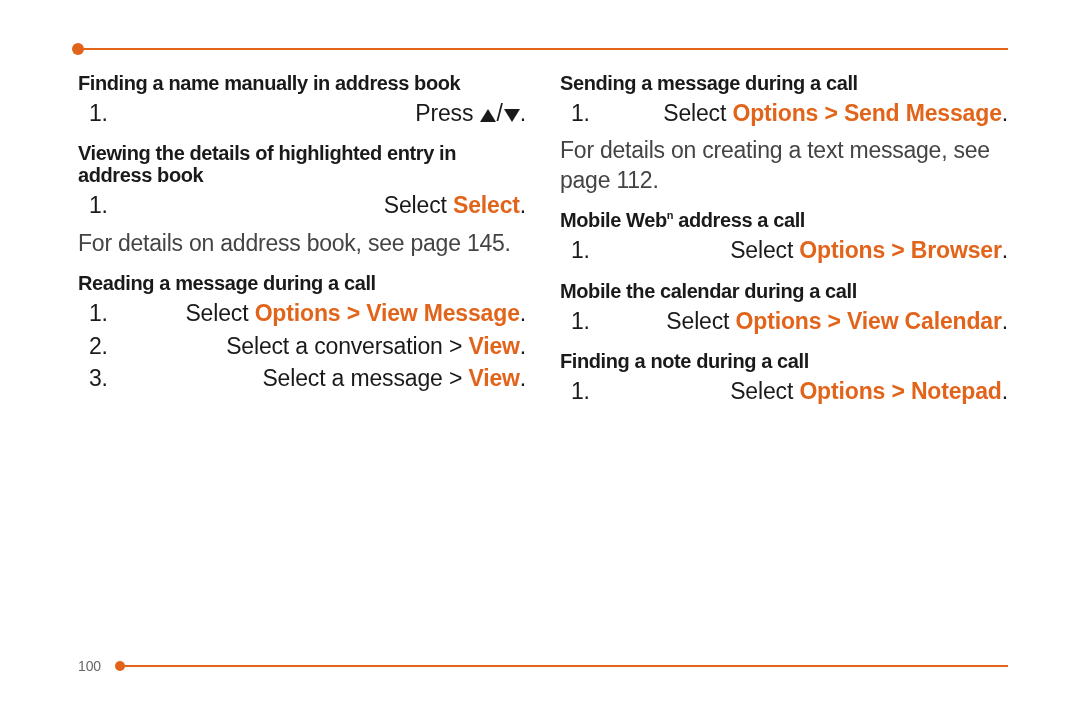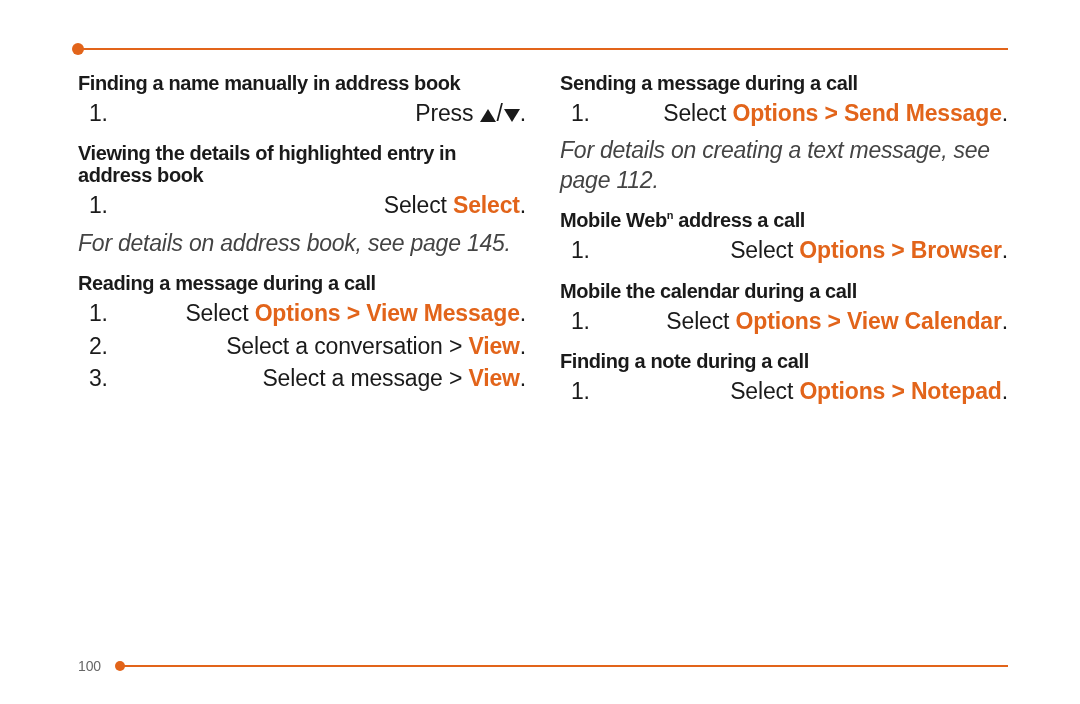--- a/index.html
+++ b/index.html
@@ -59,21 +59,20 @@
   ol {
     margin: 2px 0 2px 0;
     padding-left: 36px;
     font-size: 23px;
     line-height: 1.32;
   }
   ol li { margin: 0 0 2px 0; text-align: right; }
   ol li::marker { color: var(--black); }
 
   .note {
-    font-style: italic;
     font-size: 23px;
     line-height: 1.28;
     margin: 8px 0 4px 0;
     color: var(--gray);
     letter-spacing: -0.01em;
   }
 
   .kw { color: var(--orange); font-weight: 600; }
 
   sup.nsup {

